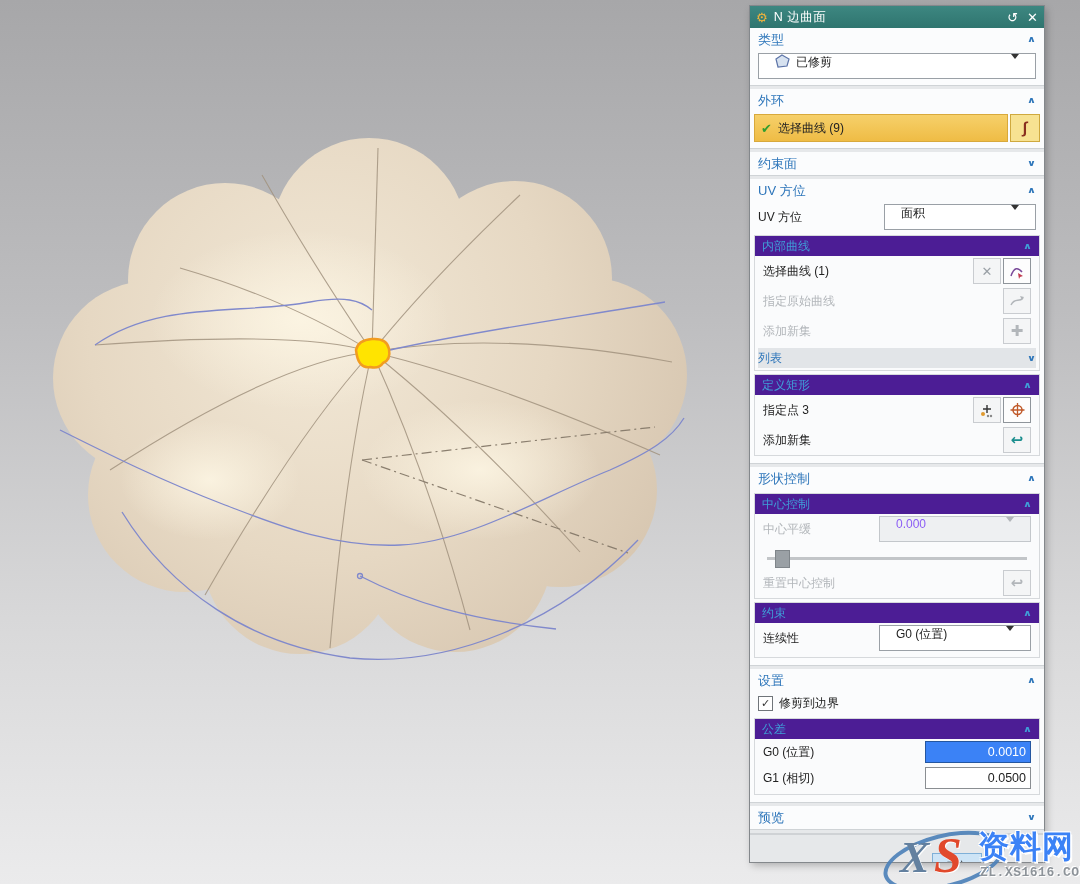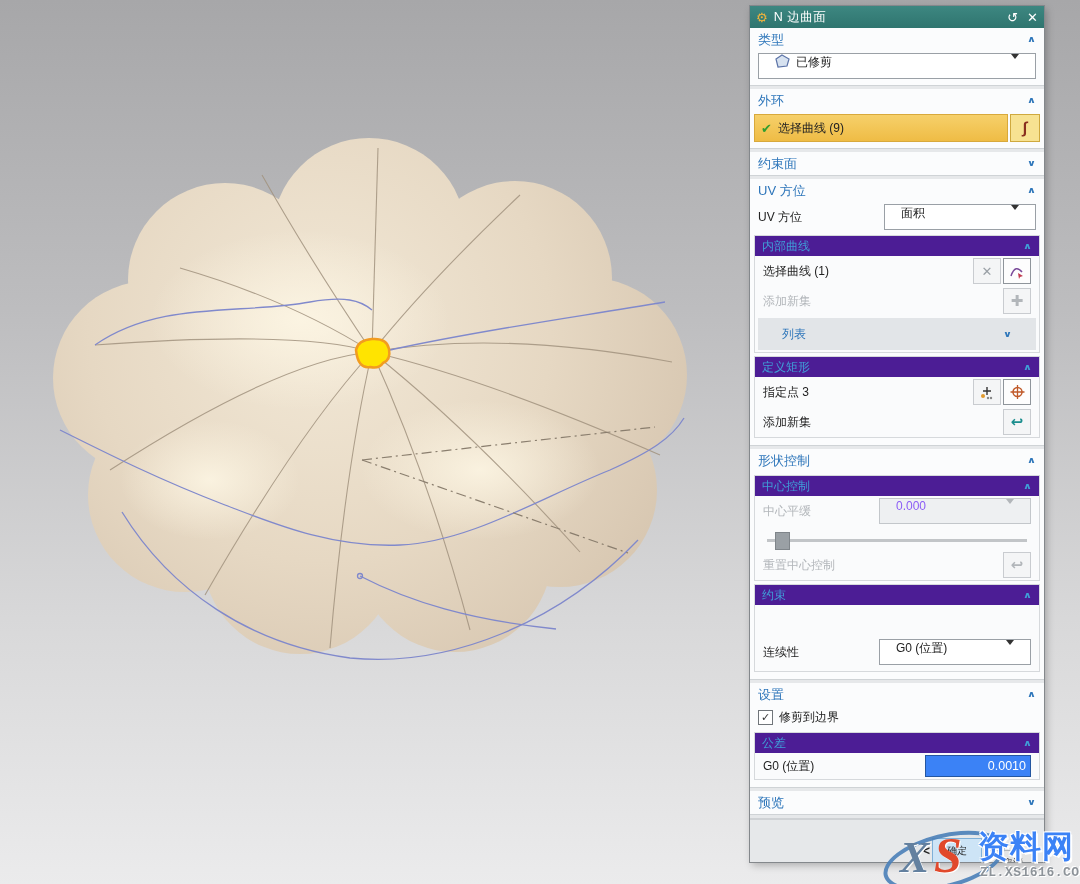--- a/index.html
+++ b/index.html
@@ -44,22 +44,22 @@
   .sel-main{flex:1;background:linear-gradient(180deg,#f6d06a,#efbc45);border:1px solid #d8a93c;
       display:flex;align-items:center;padding:0 6px;height:26px;cursor:pointer;}
   .sel-main .chk{color:#2f9e2f;font-size:13px;margin-right:6px;}
   .sel-btn{width:28px;background:#f7e292;border:1px solid #cfa93f;display:flex;align-items:center;
       justify-content:center;color:#8a2f1f;font-size:16px;font-weight:bold;cursor:pointer;}
 
   .group{border:1px solid #d6d9dc;background:#fafbfc;margin:3px 4px;}
   .grp-hd{height:20px;background:#4c1d95;display:flex;align-items:center;justify-content:space-between;
       padding:0 7px;color:#3f9fd8;cursor:pointer;text-align:center;}
   .grp-hd .chev{color:#3f9fd8;}
-  .listbar{height:32px;background:#e2e5e8;display:flex;align-items:center;justify-content:space-between;
-      padding:0 24px;color:#2e76ba;margin:2px 3px;cursor:pointer;}
+  .listbar{height:20px;background:#e2e5e8;display:flex;align-items:center;justify-content:space-between;
+      padding:0 0;color:#2e76ba;margin:2px 3px;cursor:pointer;}
 
   .ibtn{width:26px;height:24px;border:1px solid #c9ccd0;background:#f4f5f6;display:flex;
       align-items:center;justify-content:center;cursor:pointer;flex:0 0 auto;}
   .ibtn.active{border:1px solid #8f959b;background:#fdfdfd;}
   .ibtn + .ibtn{margin-left:2px;}
   .btn-cluster{display:flex;align-items:center;}
   .glyph-teal{color:#1b8e8e;font-size:15px;font-weight:bold;}
   .glyph-gray{color:#b2b6ba;font-size:15px;font-weight:bold;}
   .glyph-x{color:#9aa0a6;font-size:13px;font-weight:bold;}
 
@@ -233,20 +233,29 @@
           <span class="btn-cluster">
             <span class="ibtn">
               <span class="glyph-x">✕</span>
             </span>
             <span class="ibtn active">
               <svg width="16" height="15">
                 <path d="M2,12 C5,3 9,3 13,8" stroke="#7a4a9a" stroke-width="1.5" fill="none"></path>
                 <path d="M9,9 l5,3 -3,1 -1,2 z" fill="#c23b4e"></path>
               </svg>
             </span>
+          </span>
+        </div>
+        <div class="row">
+          <span class="lbl dis">指定原始曲线</span>
+          <span class="ibtn">
+            <svg width="16" height="14">
+              <path d="M2,11 C6,3 10,9 14,4" stroke="#b2b6ba" stroke-width="1.5" fill="none"></path>
+              <path d="M11,2 l4,1 -2,3 z" fill="#b2b6ba"></path>
+            </svg>
           </span>
         </div>
         <div class="row">
           <span class="lbl dis">添加新集</span>
           <span class="ibtn">
             <span class="glyph-gray">✚</span>
           </span>
         </div>
         <div class="listbar">
           <span>列表</span>
@@ -315,21 +324,21 @@
             <span class="glyph-gray">↩</span>
           </span>
         </div>
       </div>
 
       <div class="group">
         <div class="grp-hd">
           <span>约束</span>
           <span class="chev">∧</span>
         </div>
-        <div class="row" style="padding-bottom:6px;margin-top:32px;">
+        <div class="row" style="padding-bottom:6px;">
           <span class="lbl">连续性</span>
           <div class="dd sm">
             <span>G0 (位置)</span>
             <span class="arrow"></span>
           </div>
         </div>
       </div>
     </div>
 
     <div class="section">
@@ -343,20 +352,24 @@
       </div>
 
       <div class="group">
         <div class="grp-hd">
           <span>公差</span>
           <span class="chev">∧</span>
         </div>
         <div class="row">
           <span class="lbl">G0 (位置)</span>
           <div class="field selected">0.0010</div>
+        </div>
+        <div class="row" style="padding-bottom:5px;">
+          <span class="lbl">G1 (相切)</span>
+          <div class="field">0.0500</div>
         </div>
       </div>
     </div>
 
     <div class="section bare">
       <div class="sec-hd">
         <span>预览</span>
         <span class="chev">∨</span>
       </div>
     </div>

